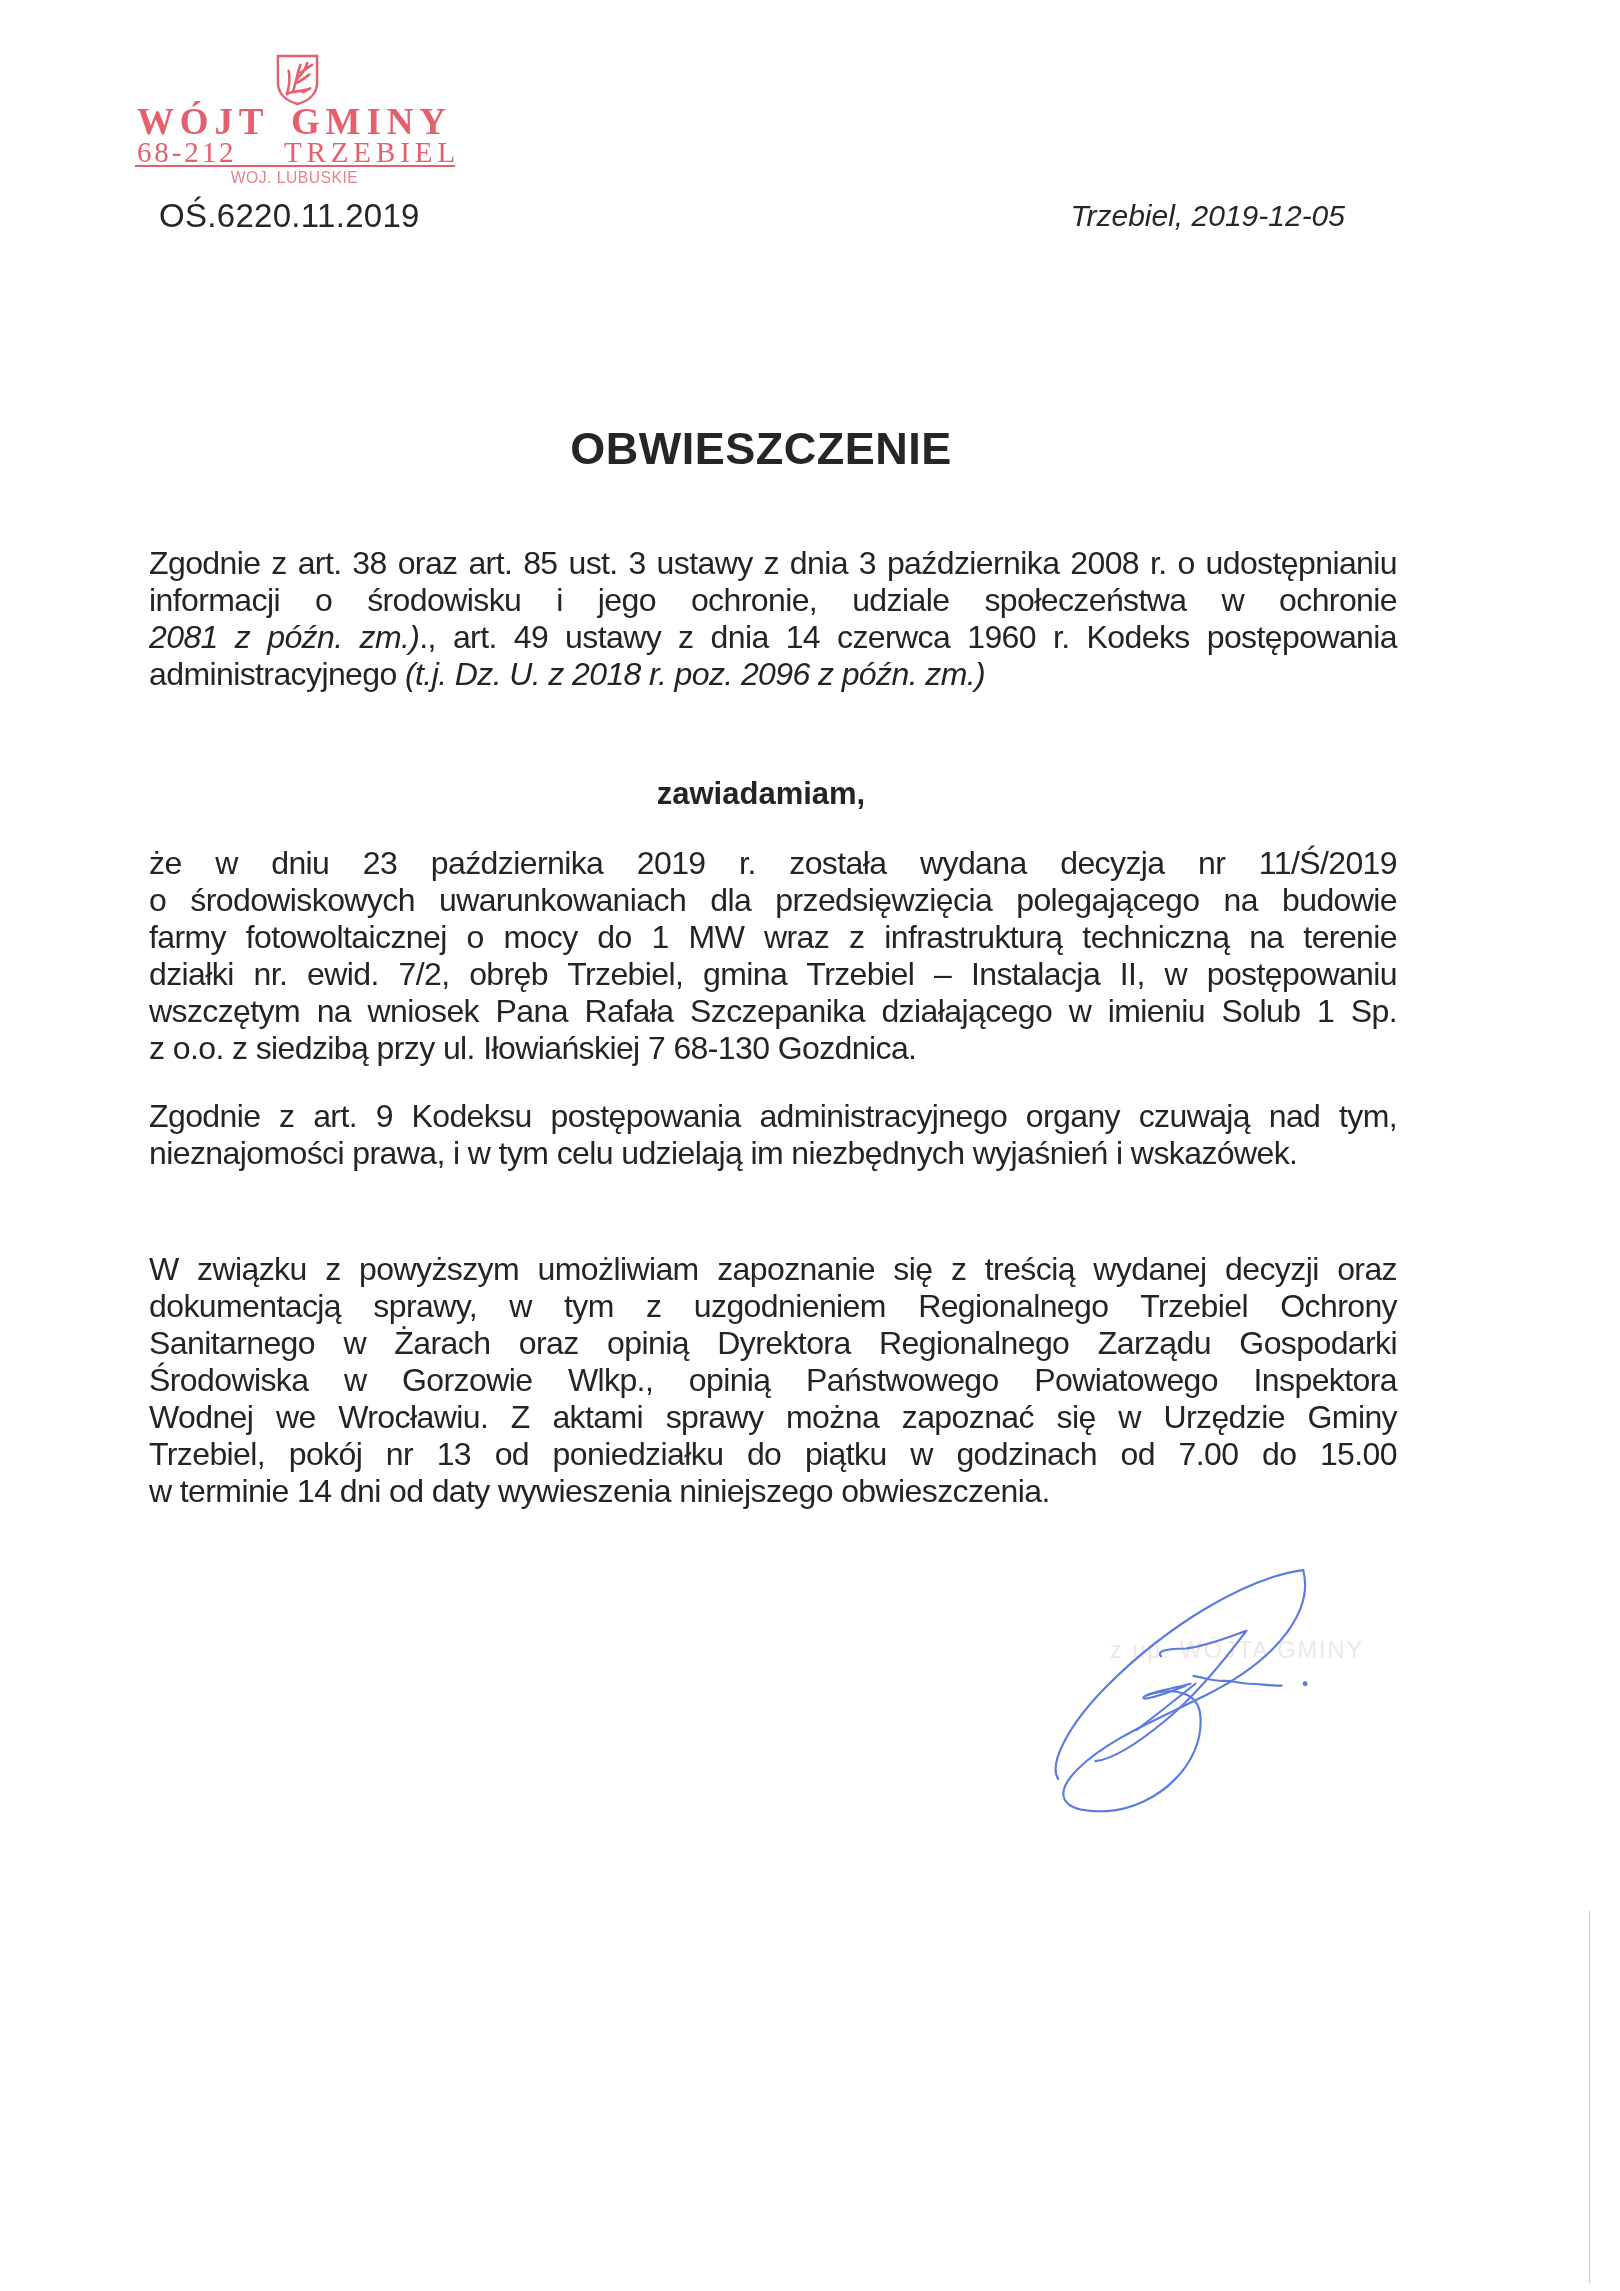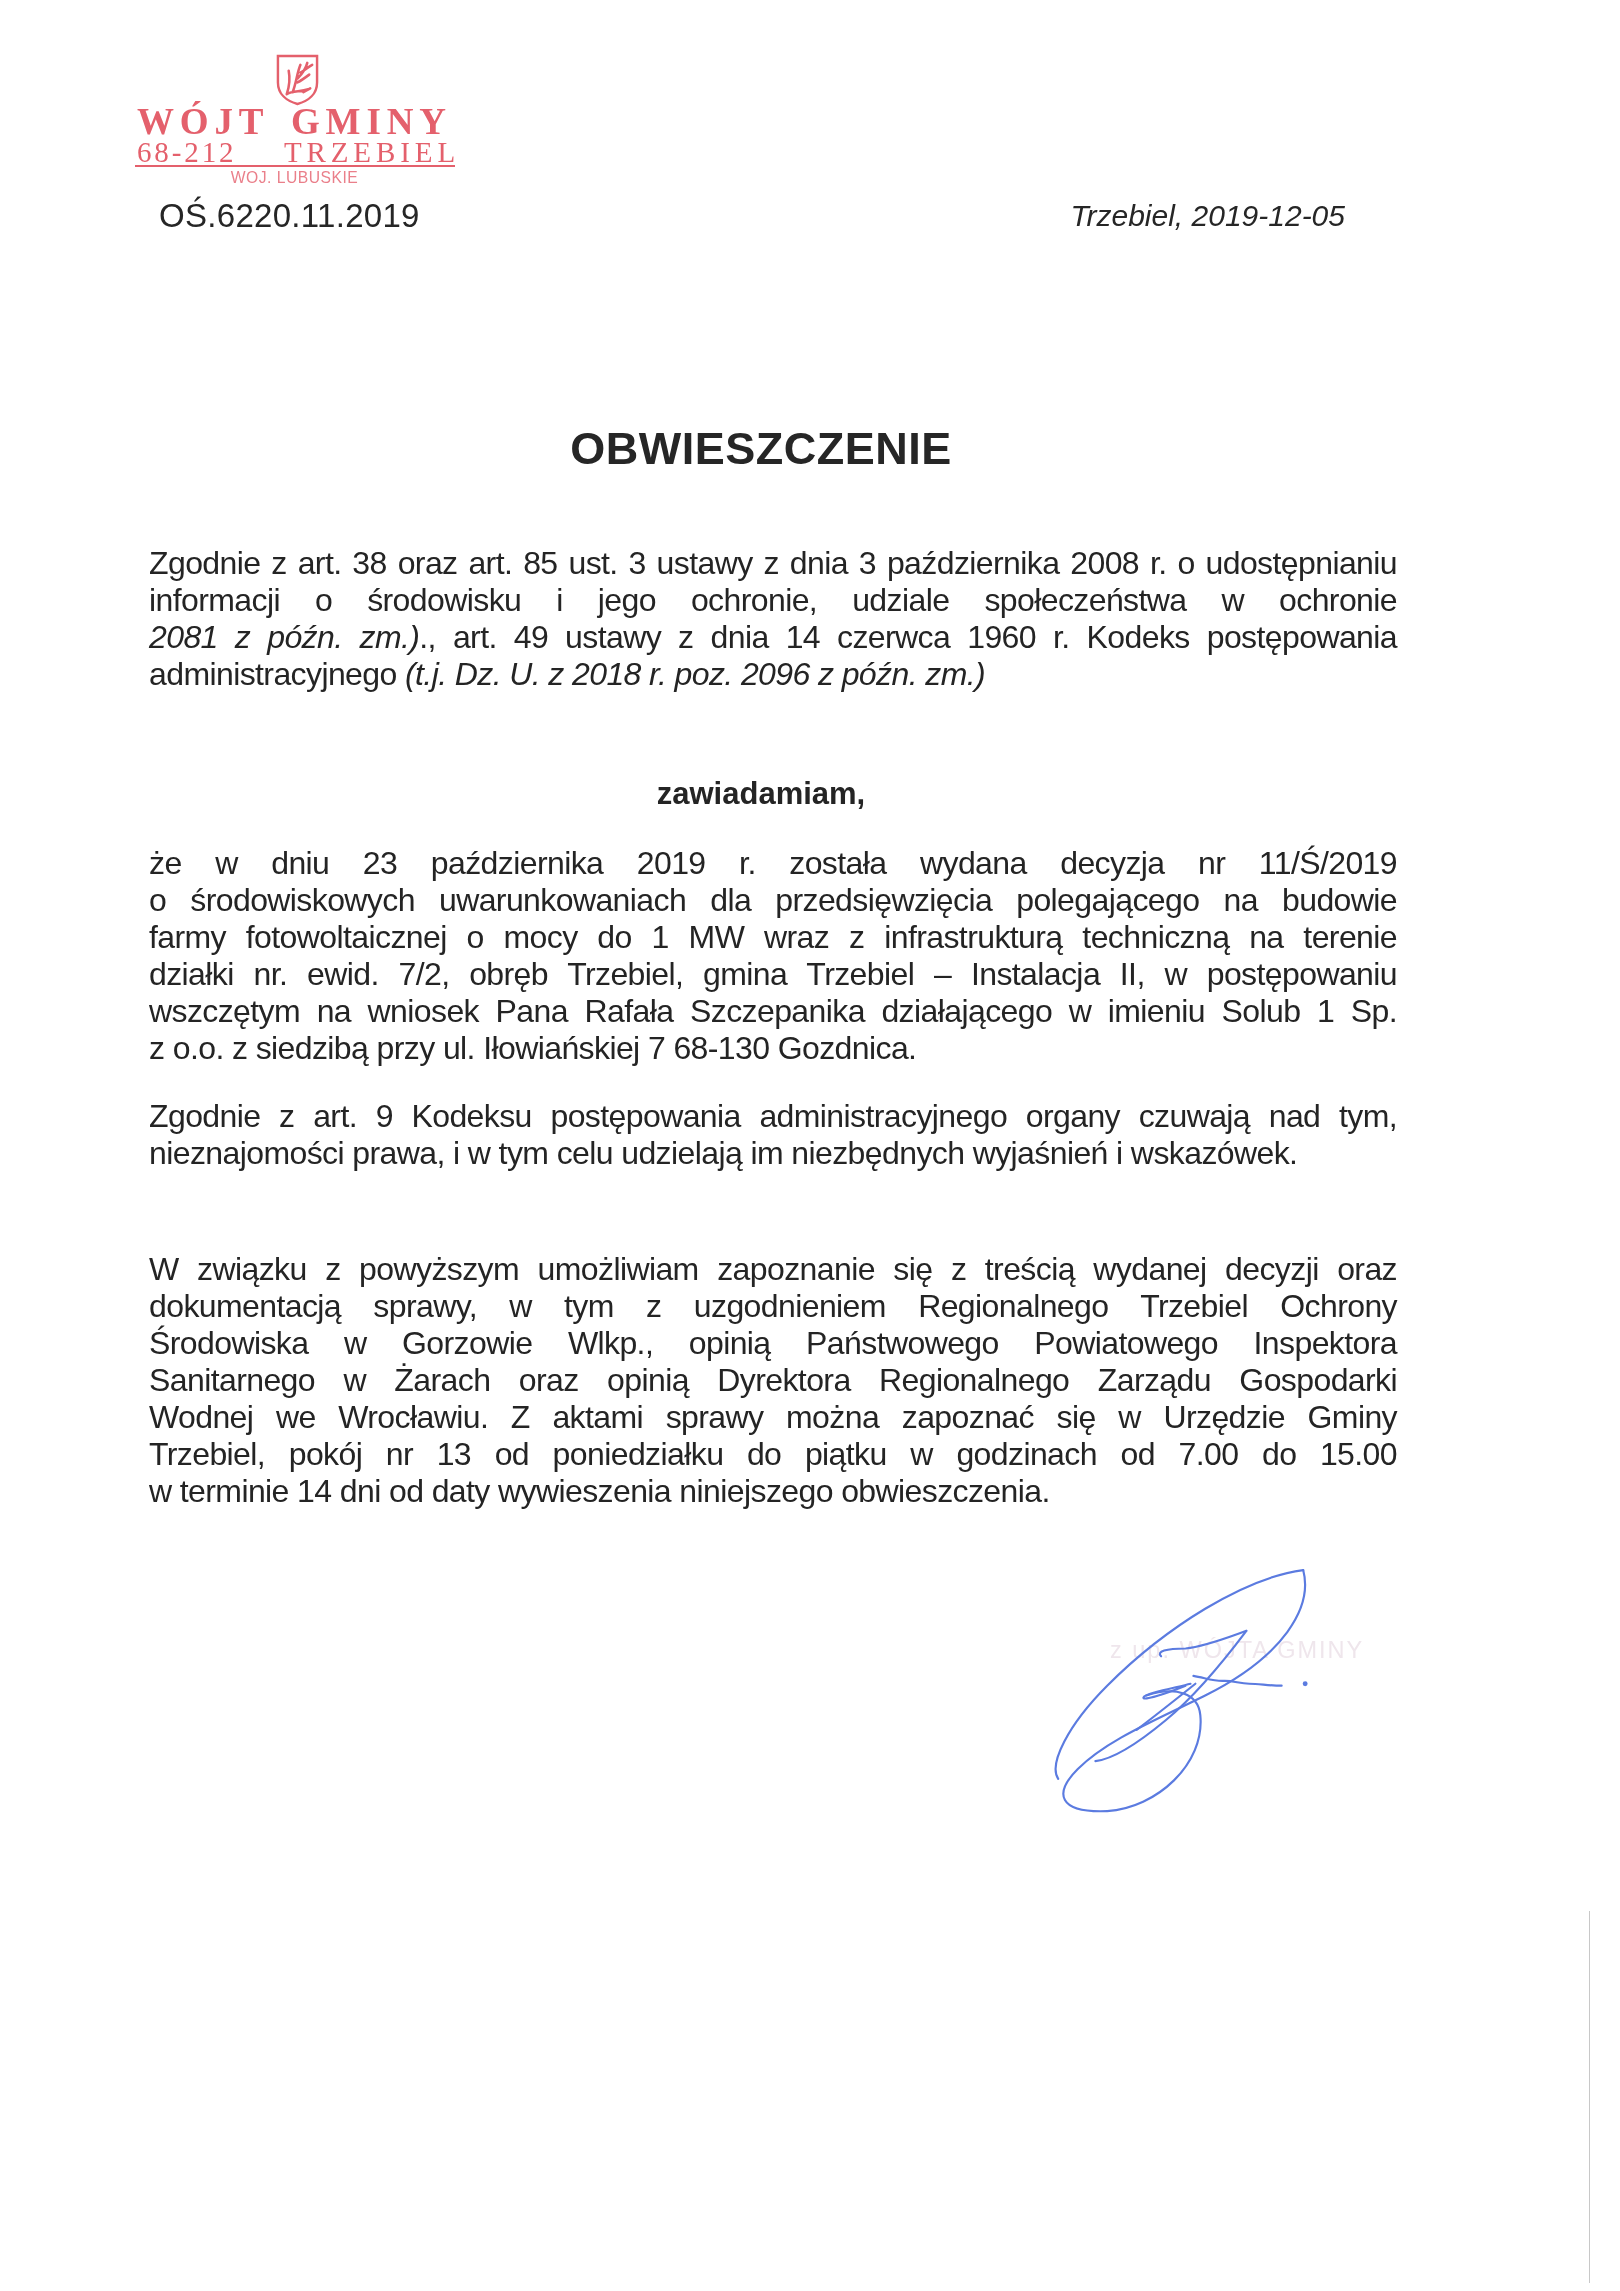--- a/index.html
+++ b/index.html
@@ -90,22 +90,22 @@
   </div>
 
   <div class="para p3">
     <span class="ln">Zgodnie z art. 9 Kodeksu postępowania administracyjnego organy czuwają nad tym,</span>
     <span class="ln last">nieznajomości prawa, i w tym celu udzielają im niezbędnych wyjaśnień i wskazówek.</span>
   </div>
 
   <div class="para p4">
     <span class="ln">W związku z powyższym umożliwiam zapoznanie się z treścią wydanej decyzji oraz</span>
     <span class="ln">dokumentacją sprawy, w tym z uzgodnieniem Regionalnego Trzebiel Ochrony</span>
+    <span class="ln">Sanitarnego w Żarach oraz opinią Dyrektora Regionalnego Zarządu Gospodarki</span>
     <span class="ln">Środowiska w Gorzowie Wlkp., opinią Państwowego Powiatowego Inspektora</span>
-    <span class="ln">Sanitarnego w Żarach oraz opinią Dyrektora Regionalnego Zarządu Gospodarki</span>
     <span class="ln">Wodnej we Wrocławiu. Z aktami sprawy można zapoznać się w Urzędzie Gminy</span>
     <span class="ln">Trzebiel, pokój nr 13 od poniedziałku do piątku w godzinach od 7.00 do 15.00</span>
     <span class="ln last">w terminie 14 dni od daty wywieszenia niniejszego obwieszczenia.</span>
   </div>
 
   <div class="ghost">z up. WÓJTA GMINY</div>
   <svg class="sig" viewBox="0 0 400 260">
     <g fill="none" stroke="#5b7be0" stroke-width="2.2" stroke-linecap="round" stroke-linejoin="round">
       <path d="M290 2 C300 40 270 90 190 130 C140 155 90 175 60 205 C35 230 40 250 90 248 C140 245 190 200 185 150 C183 128 160 120 130 130"></path>
       <path d="M290 2 C230 10 150 60 90 120 C50 160 30 200 40 215"></path>

